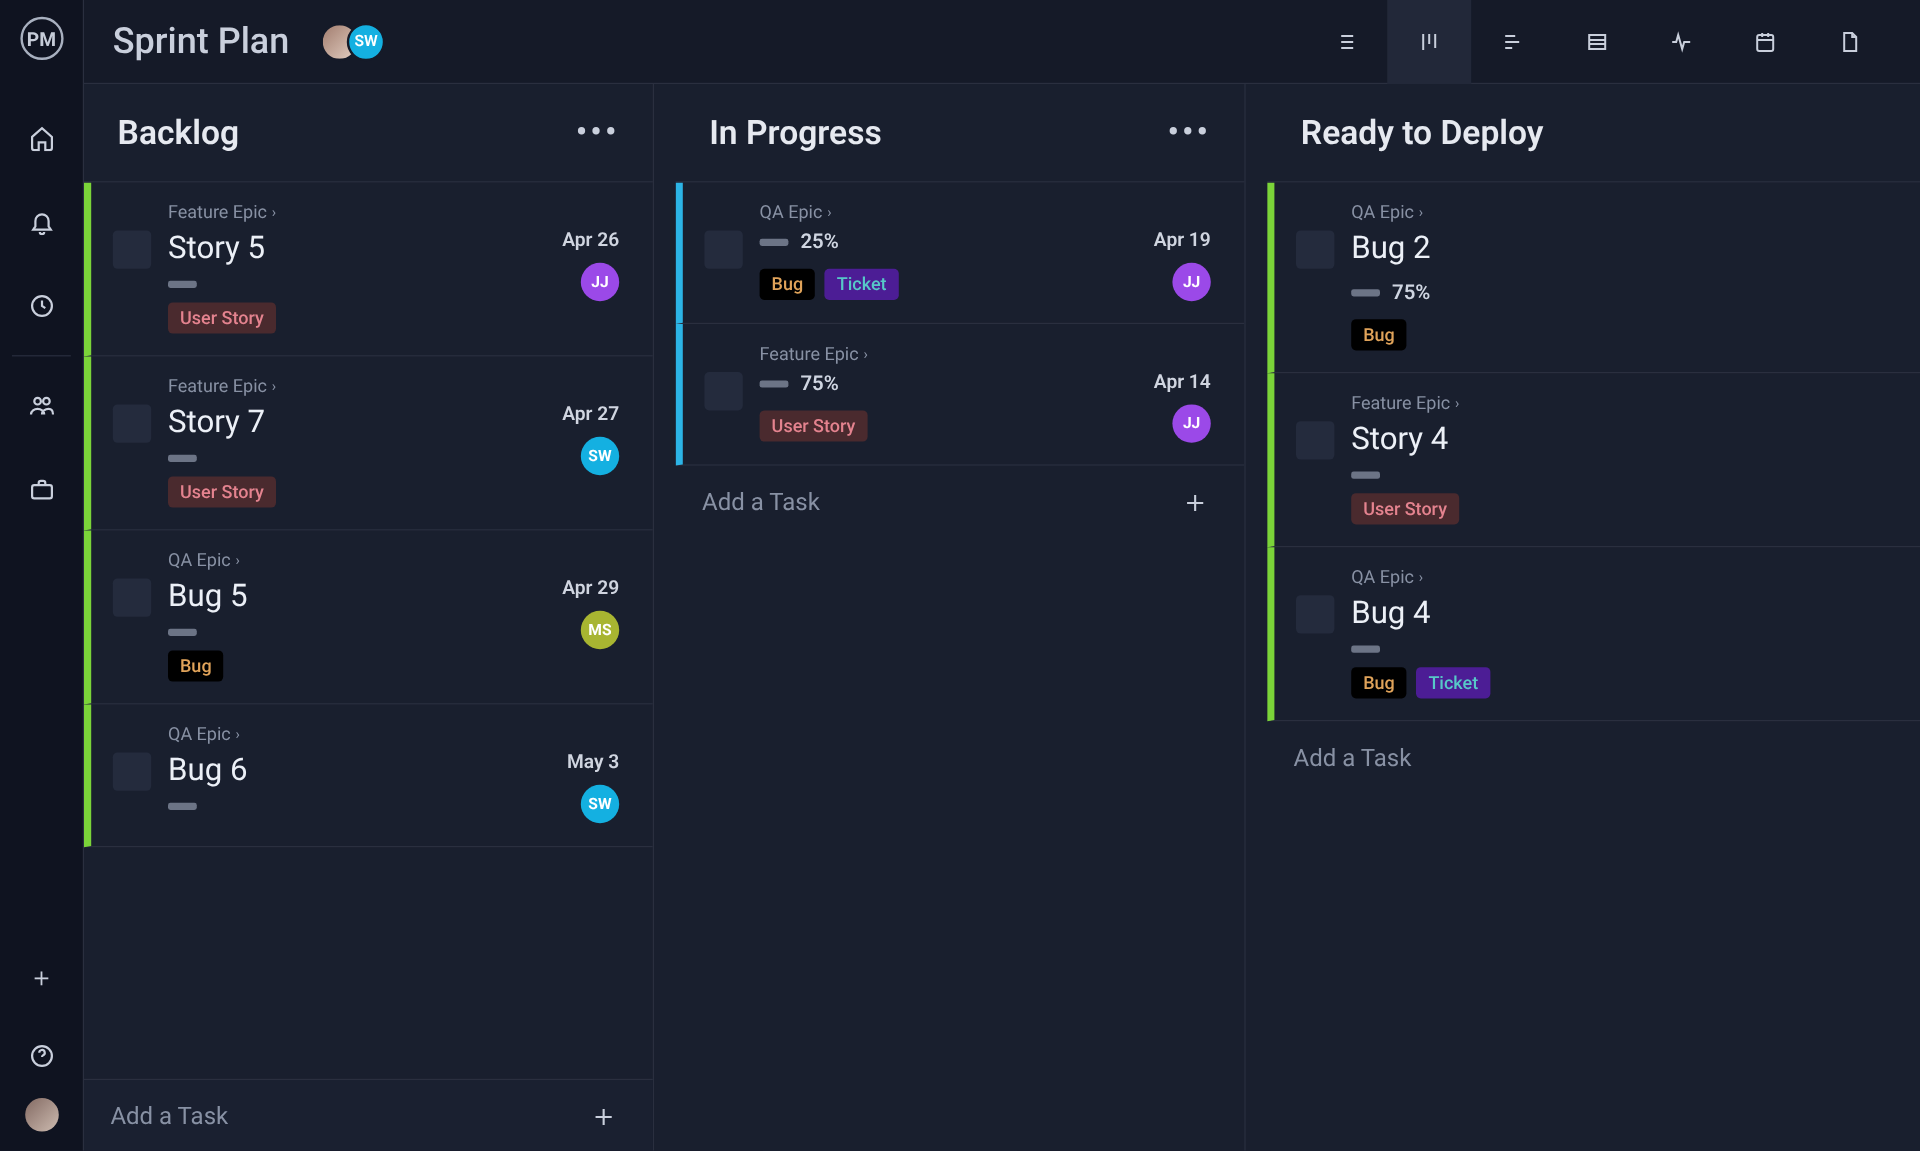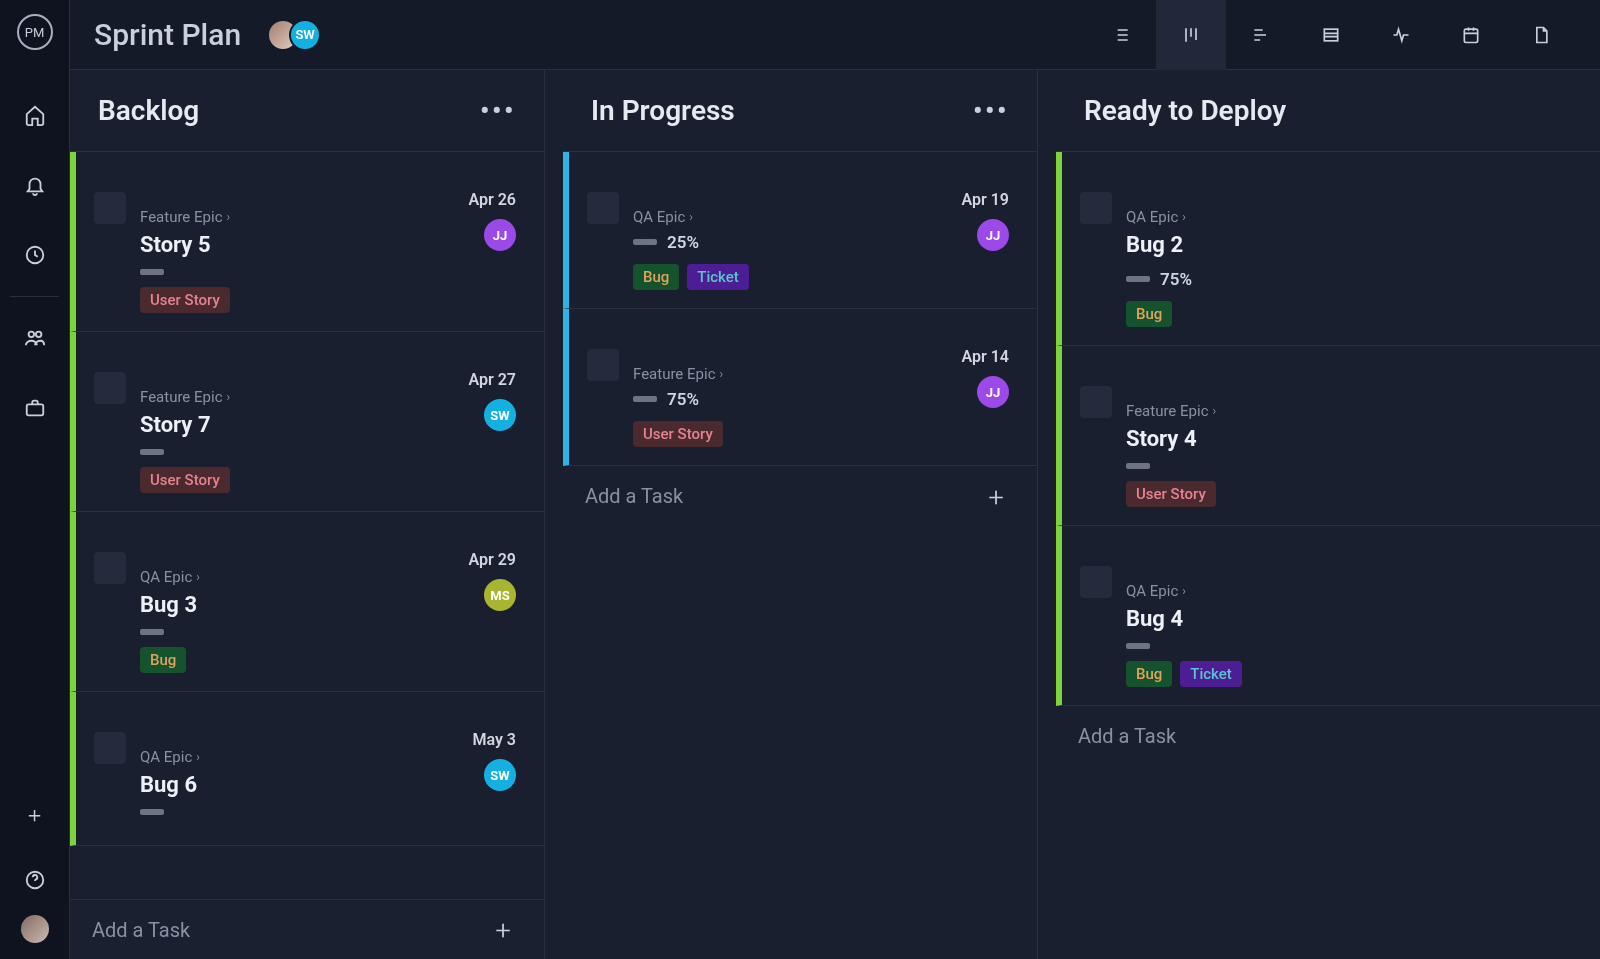--- a/index.html
+++ b/index.html
@@ -20,21 +20,21 @@
     display: flex;
     flex-direction: column;
     align-items: center;
     padding-top: 14px;
   }
   .rail-logo {
     width: 36px; height: 36px;
     border: 2px solid #a8b0bf;
     border-radius: 50%;
     display: flex; align-items: center; justify-content: center;
-    font-size: 13px; font-weight: 400; color: #c6ccd8;
+    font-size: 16px; font-weight: 700; color: #c6ccd8;
     margin-bottom: 30px;
   }
   .rail-icon {
     width: 70px; height: 70px;
     display: flex; align-items: center; justify-content: center;
     color: #c9cfdc;
     cursor: pointer;
   }
   .rail-icon svg { width: 22px; height: 22px; stroke: currentColor; fill: none; stroke-width: 2; }
   .rail-sep { width: 70%; height: 1px; background: #2a2f3f; margin: 6px 0; }
@@ -121,39 +121,39 @@
   .card.green { border-left-color: #7bd439; }
   .card.blue  { border-left-color: #2cb4e6; }
   .card-check {
     width: 32px; height: 32px;
     background: #242b3d;
     border-radius: 4px;
     flex-shrink: 0;
     margin-top: 24px;
     cursor: pointer;
   }
-  .card-main { flex: 1; min-width: 0; margin-top: 40px; }
+  .card-main { flex: 1; min-width: 0; }
   .card-epic {
     font-size: 15px; color: #8891a4; margin-bottom: 6px;
     display: flex; align-items: center; gap: 4px;
   }
   .card-epic .chev { font-size: 12px; }
-  .card-title { font-size: 22px; font-weight: 700; color: #ecf0f7; margin-bottom: 12px; }
+  .card-title { font-size: 26px; font-weight: 400; color: #ecf0f7; margin-bottom: 12px; }
   .card-meta { display: flex; align-items: center; gap: 10px; margin-bottom: 12px; color:#8891a4;}
   .prog-bar { width: 24px; height: 6px; background: #6c7486; border-radius: 2px; }
   .card-percent { font-size: 17px; font-weight: 600; color: #cfd5e1; }
   .tags { display: flex; gap: 8px; flex-wrap: wrap; }
   .tag {
     padding: 4px 10px;
     border-radius: 4px;
     font-size: 15px;
     font-weight: 500;
   }
   .tag.story  { background: #4a2a2e; color: #e4838f; }
-  .tag.bug    { background: #14532d; color: #e0a35a; }
+  .tag.bug    { background: #000000; color: #e0a35a; }
   .tag.ticket { background: #4c1d95; color: #57c8c8; }
 
   .card-right {
     width: 80px; flex-shrink:0;
     display: flex; flex-direction: column; align-items: flex-end; gap: 10px;
     padding-top: 22px;
   }
   .card-date { font-size: 16px; font-weight: 600; color: #d0d5e0; }
   .assignee {
     width: 32px; height: 32px; border-radius: 50%;
@@ -325,21 +325,21 @@
                   <div class="assignee" style="background: rgb(20, 176, 225);">SW</div>
                 </div>
               </div>
               <div class="card green">
                 <div class="card-check"></div>
                 <div class="card-main">
                   <div class="card-epic">
                     <span>QA Epic</span>
                     <span class="chev">›</span>
                   </div>
-                  <div class="card-title">Bug 3</div>
+                  <div class="card-title">Bug 5</div>
                   <div class="card-meta">
                     <div class="prog-bar"></div>
                   </div>
                   <div class="tags">
                     <span class="tag bug">Bug</span>
                   </div>
                 </div>
                 <div class="card-right">
                   <div class="card-date">Apr 29</div>
                   <div class="assignee" style="background: rgb(168, 181, 49); margin-left: 32px;">MS</div>

